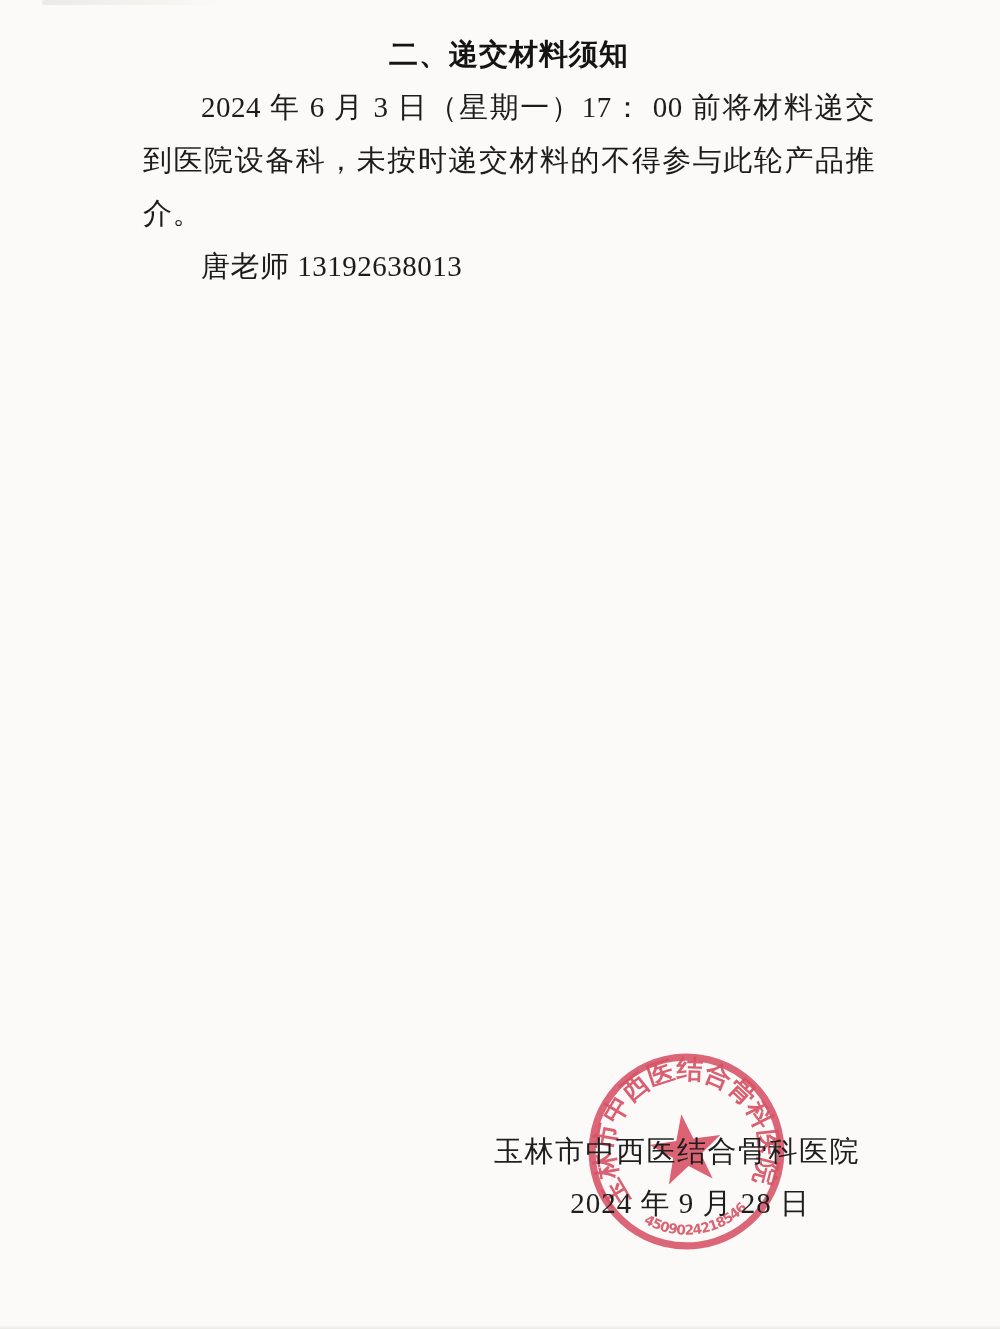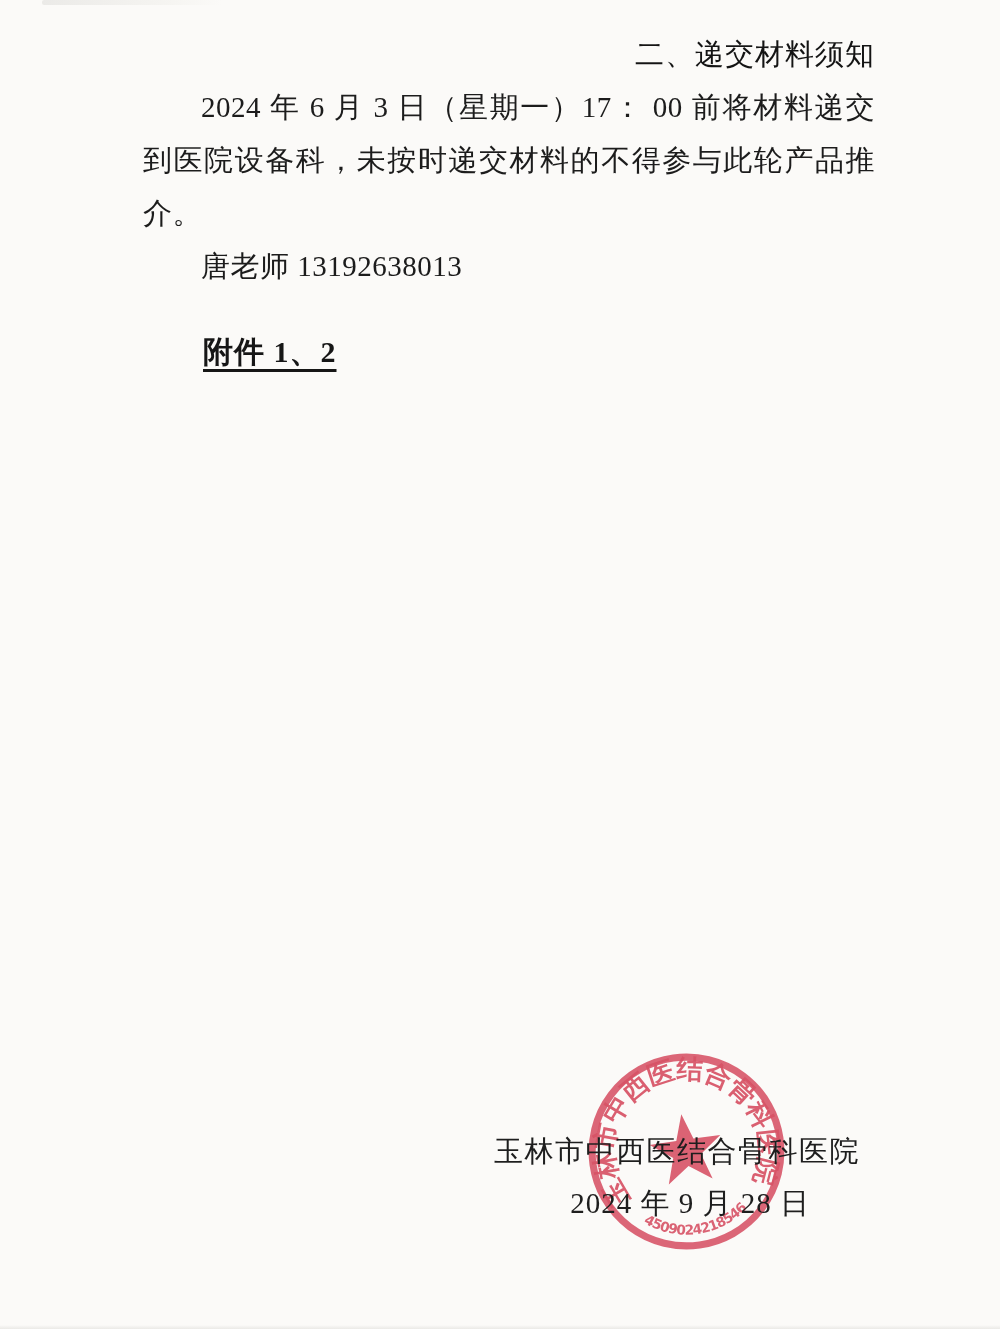--- a/index.html
+++ b/index.html
@@ -34,24 +34,24 @@
     color: #1c1c1c;
     font-size: 29px;
     line-height: 53px;
     text-align: justify;
     text-justify: inter-character;
   }
 
   .content h2 {
     font-family: "Liberation Sans", "DejaVu Sans", sans-serif;
     font-size: 29px;
-    font-weight: 400;
+    font-weight: 700;
     color: #141414;
     line-height: 53px;
-    text-align: right;
+    text-align: center;
     letter-spacing: 1px;
   }
 
   .content p { text-indent: 2em; letter-spacing: .5px; }
 
   .attachment {
     margin-top: 32px;
     margin-left: 2em;
     font-weight: 700;
     font-size: 30px;
@@ -106,21 +106,20 @@
 <body>
 
 <div class="page">
 
   <div class="smudge-top"></div>
 
   <div class="content">
     <h2>二、递交材料须知</h2>
     <p>2024 年 6 月 3 日（星期一）17： 00 前将材料递交到医院设备科，未按时递交材料的不得参与此轮产品推介。</p>
     <p>唐老师  13192638013</p>
-    <div class="attachment">附件 1、2</div>
   </div>
 
   <svg class="seal" viewBox="0 0 204 204" xmlns="http://www.w3.org/2000/svg">
     <g transform="rotate(-8 102 102)">
       <circle class="seal-ring" cx="102" cy="102" r="93"></circle>
       <polygon class="seal-star" points="102,65 110.5,90.3 137.2,90.6 115.8,106.5 123.8,131.9 102,116.5 80.2,131.9 88.2,106.5 66.8,90.6 93.5,90.3"></polygon>
       <path id="sealNamePath" d="M 43.1,143.3 A 72,72 0 1 1 160.9,143.3" fill="none"></path>
       <path id="sealNumPath" d="M 49.3,164.8 A 82,82 0 0 0 154.7,164.8" fill="none"></path>
       <text class="seal-name-text">
         <textPath href="#sealNamePath" startOffset="50%" text-anchor="middle" textLength="308" lengthAdjust="spacing">玉林市中西医结合骨科医院</textPath>

